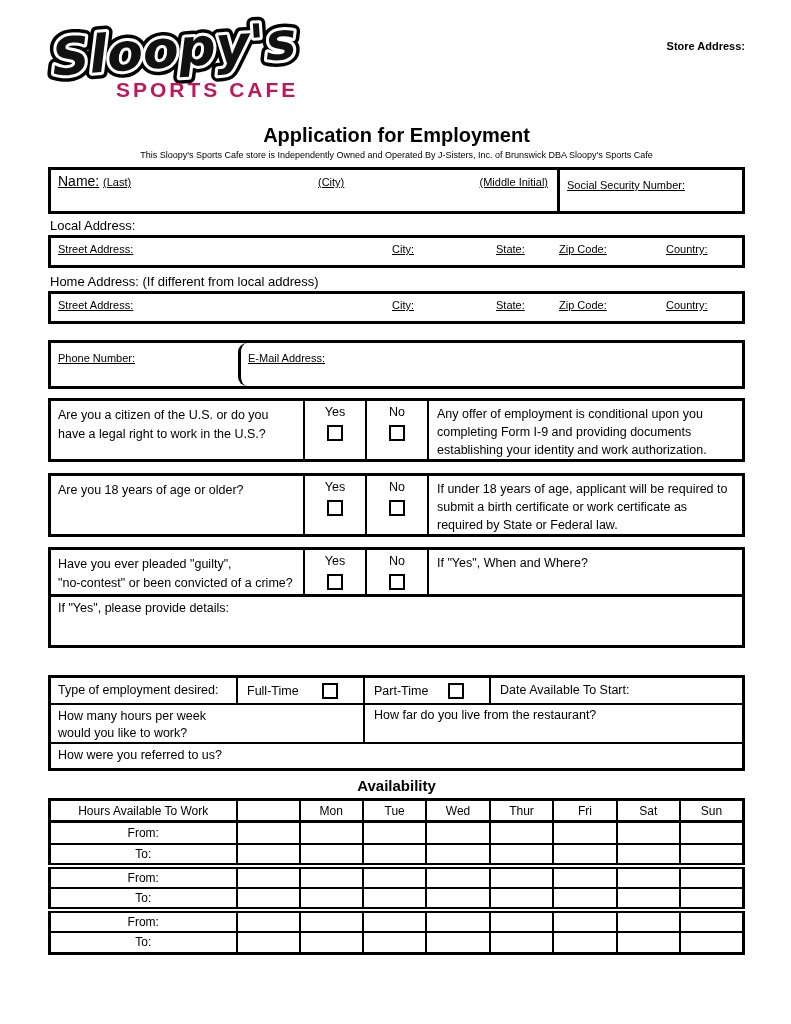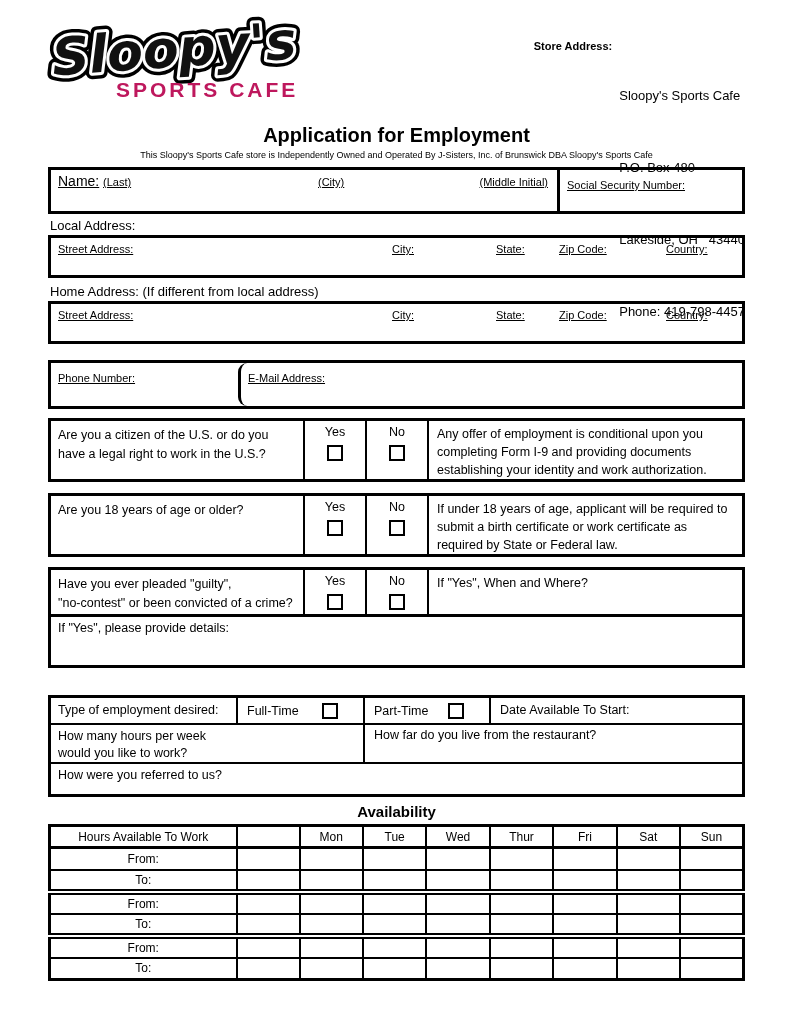--- a/index.html
+++ b/index.html
@@ -44,21 +44,21 @@
   .name-box { margin-top: 7px; display: flex; height: 47px; }
   .name-left { position: relative; flex: 0 0 506px; }
   .nm-name   { position: absolute; left: 7px;  top: 3px; font-size: 14px; }
   .nm-last   { position: absolute; left: 52px; top: 6px; }
   .nm-first  { position: absolute; left: 267px; top: 6px; }
   .nm-middle { position: absolute; right: 9px; top: 6px; }
   .name-right { flex: 1; border-left: 3px solid #000; padding: 5px 0 0 7px; }
 
   
   .section-label { font-size: 13px; margin: 4px 0 2px 2px; }
-  .addr-box { position: relative; height: 43px; }
+  .addr-box { position: relative; height: 33px; }
   .ad-street  { position: absolute; left: 7px;  top: 5px; }
   .ad-city    { position: absolute; left: 341px; top: 5px; }
   .ad-state   { position: absolute; left: 445px; top: 5px; }
   .ad-zip     { position: absolute; left: 508px; top: 5px; }
   .ad-country { position: absolute; left: 615px; top: 5px; }
 
   
   .contact-box { margin-top: 16px; display: flex; height: 49px; }
   .ct-cell { padding: 5px 0 0 7px; border-radius: 9px; }
   .ct-phone  { flex: 0 0 187px; }
@@ -87,21 +87,21 @@
   .emp-r1 > div { font-size: 12.5px; }
   .e-type { flex: 0 0 185px; padding: 5px 0 0 7px; }
   .e-ft, .e-pt { border-left: 2px solid #000; display: flex; align-items: center; justify-content: space-between; padding: 0 25px 0 9px; }
   .e-ft { flex: 0 0 127px; }
   .e-pt { flex: 0 0 126px; }
   .e-cb { width: 16px; height: 16px; border: 2px solid #000; background: #fff; flex: 0 0 auto; margin-left: 6px; }
   .e-date { flex: 1; border-left: 2px solid #000; padding: 5px 0 0 9px; }
   .emp-r2 { display: flex; min-height: 38px; border-bottom: 2px solid #000; font-size: 12.5px; }
   .e-hours { flex: 0 0 312px; padding: 3px 0 0 7px; line-height: 17px; }
   .e-dist  { flex: 1; border-left: 2px solid #000; padding: 3px 0 0 9px; }
-  .emp-r3 { height: 30px; padding: 4px 0 0 7px; font-size: 12.5px; }
+  .emp-r3 { height: 24px; padding: 4px 0 0 7px; font-size: 12.5px; }
 
   
   .avail-heading { text-align: center; font-weight: 700; font-size: 15px; margin: 6px 0 4px 0; }
   table.avail { border-collapse: collapse; width: 100%; table-layout: fixed; }
   table.avail td { border: 2px solid #000; height: 22px; font-size: 12px; text-align: center; background: #fff; }
   table.avail { border: 3px solid #000; }
   td.shade { background: #efefef; }
   tr.avail-hrow td { border-bottom: 3px solid #000; }
   tr.group-end td { border-bottom: 6px double #000; }
   col.c-label { width: 187px; }
@@ -119,26 +119,20 @@
           <g transform="rotate(-4 150 46)">
             <text x="14" y="58" class="lg-stroke-outer">Sloopy's</text>
             <text x="14" y="58" class="lg-stroke-inner">Sloopy's</text>
             <text x="14" y="58" class="lg-fill">Sloopy's</text>
           </g>
         </svg>
         <div class="logo-tagline">SPORTS CAFE</div>
       </div>
       <div class="store-address">
         <span class="sa-label">Store Address:</span>
-        <div class="sa-lines">
-          <div>Sloopy's Sports Cafe</div>
-          <div>P.O. Box 480</div>
-          <div>Lakeside, OH   43440</div>
-          <div>Phone: 419-798-4457</div>
-        </div>
       </div>
     </div>
 
     <div class="title">Application for Employment</div>
     <div class="subtitle">This Sloopy's Sports Cafe store is Independently Owned and Operated By J-Sisters, Inc. of Brunswick DBA Sloopy's Sports Cafe</div>
 
     <div class="box name-box">
       <div class="name-left">
         <span class="nm-name u">Name:</span>
         <span class="lbl u nm-last">(Last)</span>

